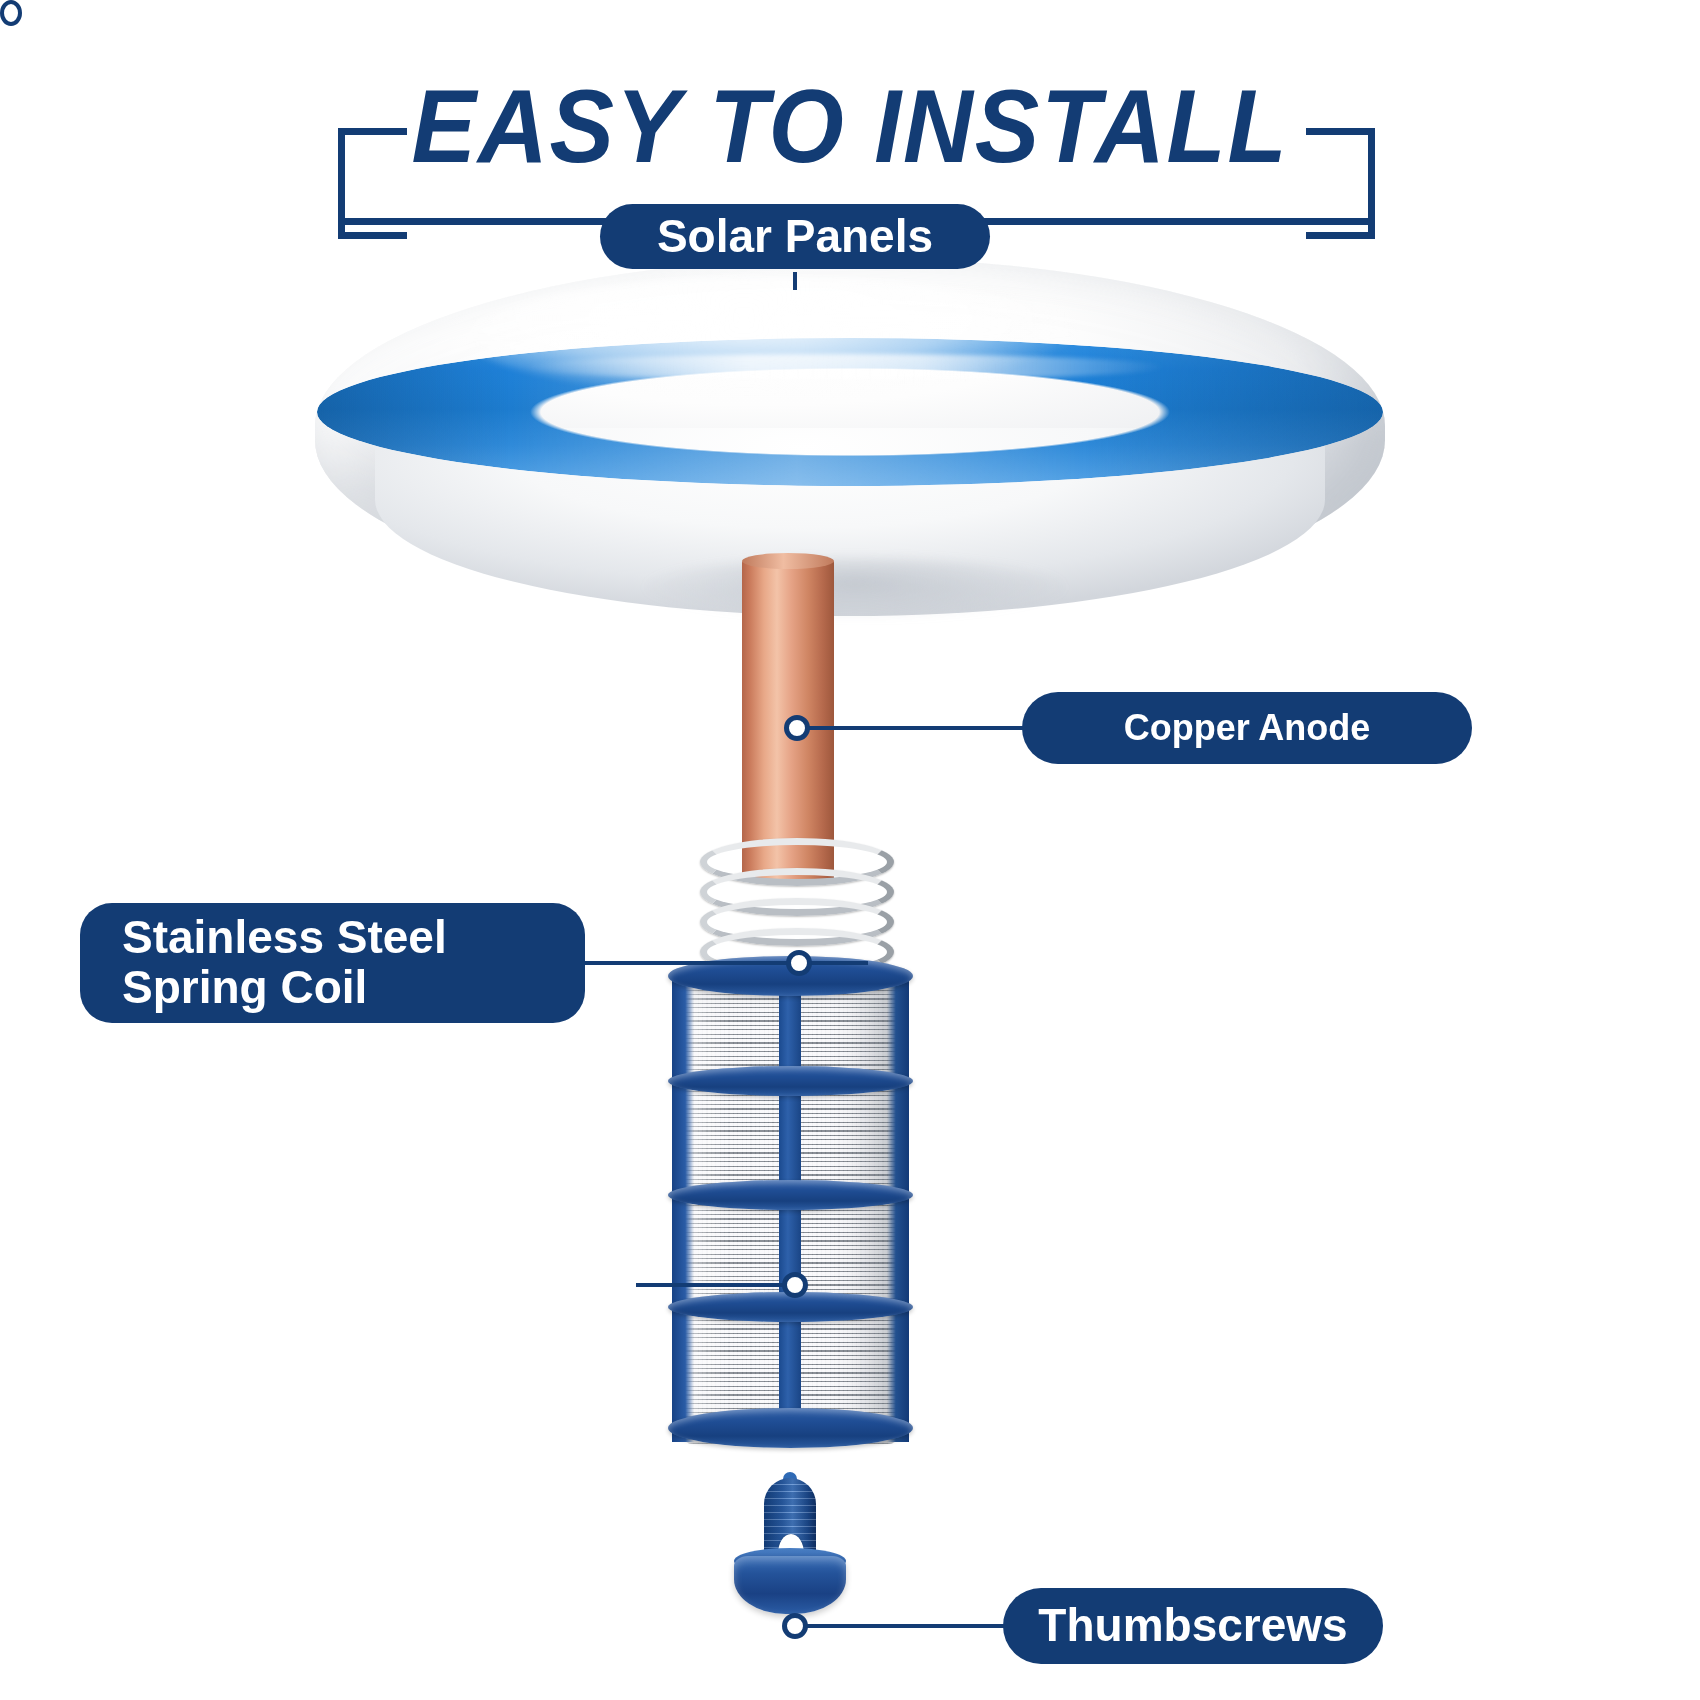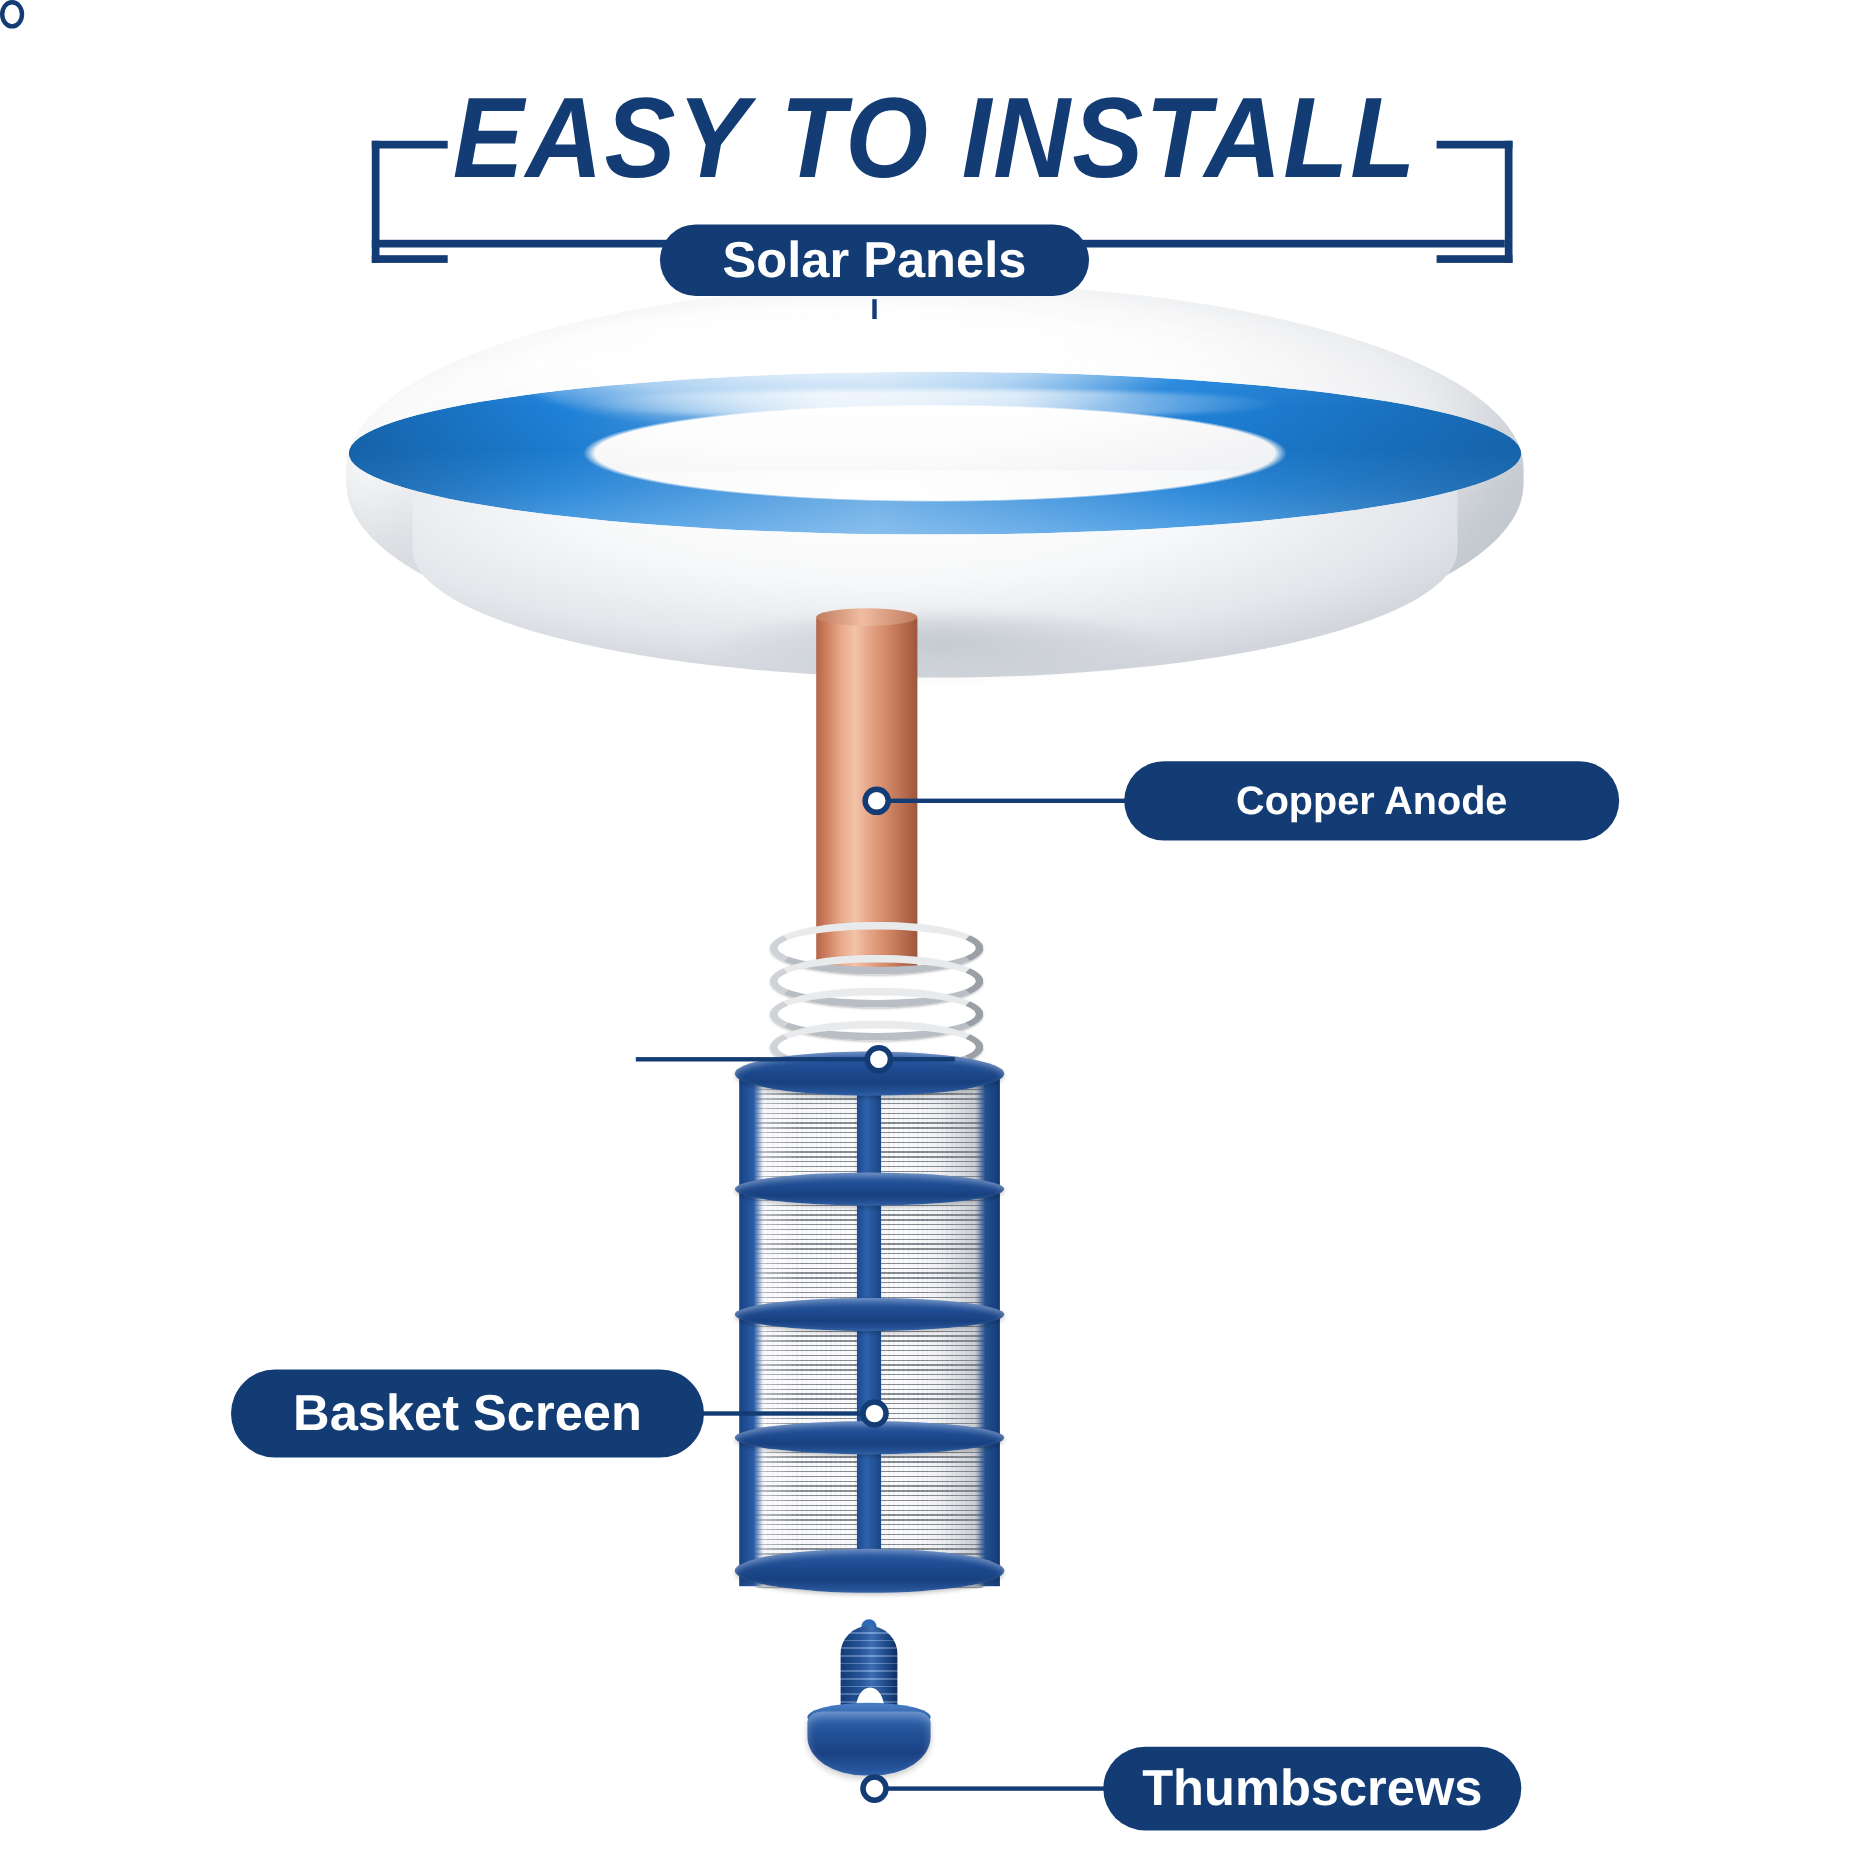--- a/index.html
+++ b/index.html
@@ -411,24 +411,25 @@
   </div>
 
   <div class="label-pill" id="label-solar-panels">Solar Panels</div>
   <div class="connector conn-v" style="left:793px; top:272px; height:18px;"></div>
   <div class="dot-small" style="left:784px; top:276px;"></div>
 
   <div class="label-pill" id="label-copper-anode">Copper Anode</div>
   <div class="connector conn-h" style="left:800px; top:726px; width:232px;"></div>
   <div class="dot" style="left:784px; top:715px;"></div>
 
+  <div class="label-pill" id="label-spring-coil">Stainless Steel
+Spring Coil</div>
   <div class="connector conn-h" style="left:578px; top:961px; width:290px;"></div>
   <div class="dot" style="left:786px; top:950px;"></div>
 
-  <div class="label-pill" id="label-basket-screen">Basket Screen</div>
   <div class="connector conn-h" style="left:636px; top:1283px; width:162px;"></div>
   <div class="dot" style="left:782px; top:1272px;"></div>
 
   <div class="label-pill" id="label-thumbscrews">Thumbscrews</div>
   <div class="connector conn-h" style="left:800px; top:1624px; width:212px;"></div>
   <div class="dot" style="left:782px; top:1613px;"></div>
 
 </div>
 
 </body></html>

